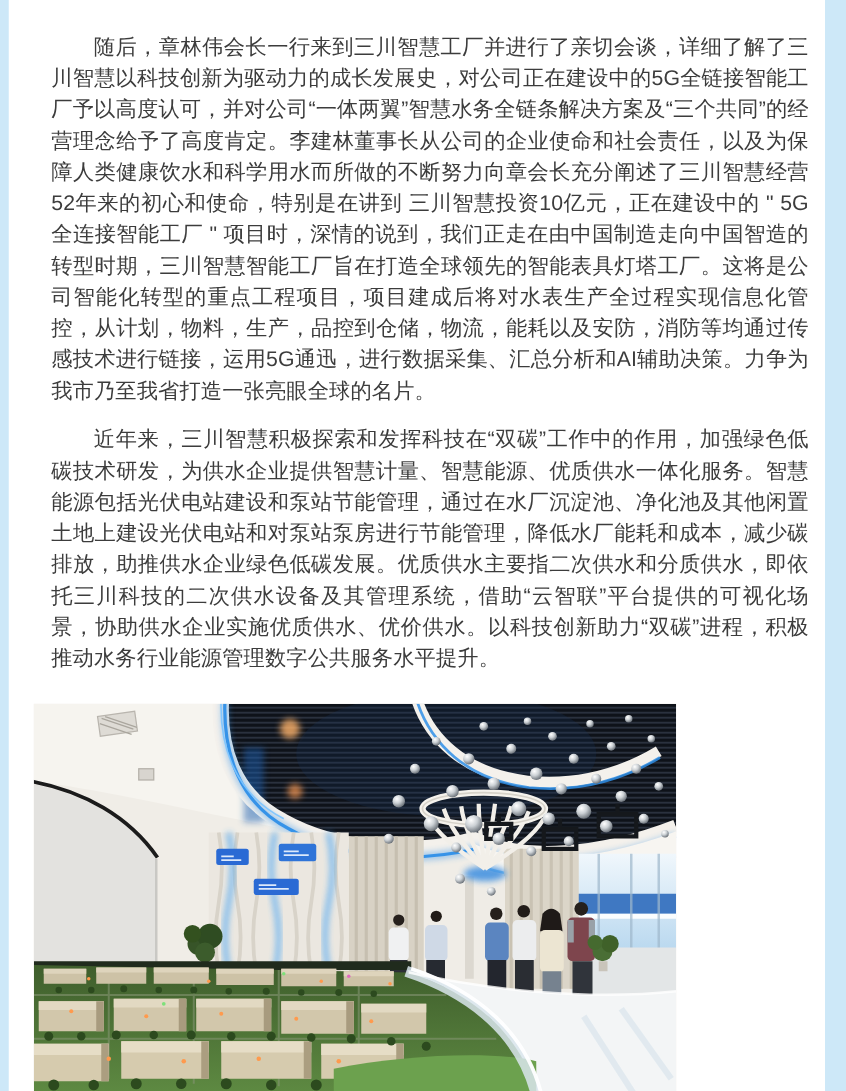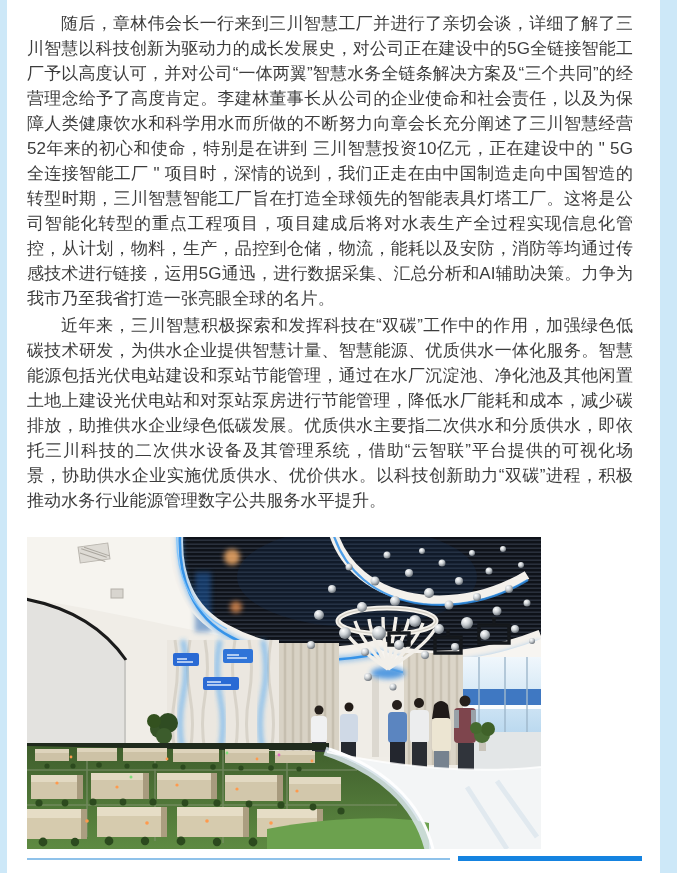--- a/index.html
+++ b/index.html
@@ -7,21 +7,21 @@
     width:677px;height:873px;position:relative;overflow:hidden;
     background:#cde8f8;
     font-family:"Liberation Sans","DejaVu Sans",sans-serif;
   }
   .card{
     position:absolute;left:7px;top:0;width:653px;height:873px;
     background:#ffffff;box-sizing:border-box;
     padding:11px 27px 0 20px;
   }
   .para{
-    margin:0;width:606px;
+    margin:14px;width:606px;
     font-size:17px;line-height:25px;letter-spacing:0.1px;
     color:#3c3c3c;text-align:justify;text-indent:2em;
     word-break:break-all;
   }
   .para + .para{margin-top:2px;}
   .photo{
     margin:24px 0 0 0;padding:0;width:514px;height:312px;display:block;
     overflow:hidden;background:#f2efea;
   }
   .photo svg{display:block;}

